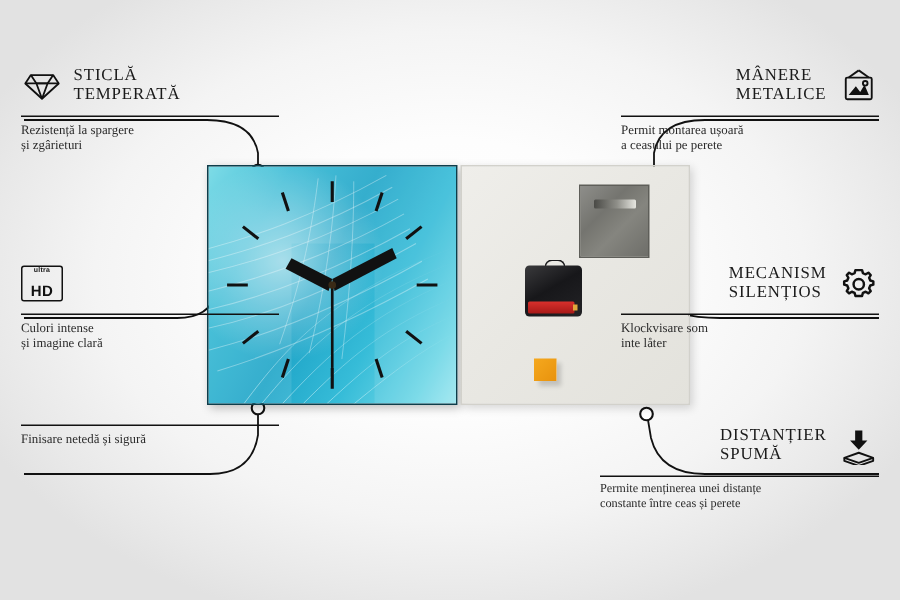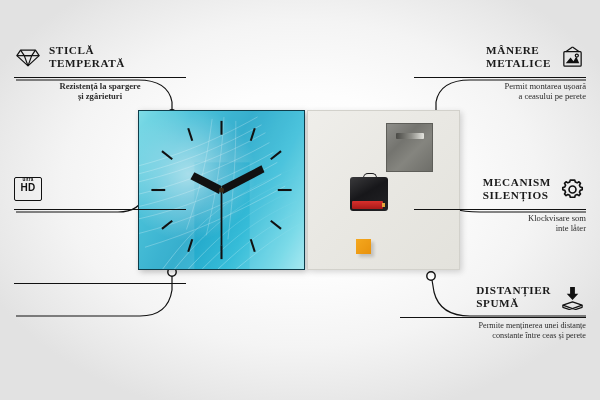--- a/index.html
+++ b/index.html
@@ -26,21 +26,21 @@
     display: flex;
     align-items: center;
     gap: 7px;
     height: 34px;
   }
   .feature.right .feature-head {
     flex-direction: row-reverse;
   }
   .feature-title {
     font-size: 11.2px;
-    font-weight: bold;
+    font-weight: normal;
     letter-spacing: 0.6px;
     line-height: 13px;
     color: #1a1a1a;
     text-transform: uppercase;
     white-space: pre-line;
   }
   .feature.left .feature-title { text-align: left; }
   .feature.right .feature-title { }
 
   .feature-rule {
@@ -48,43 +48,43 @@
     border-top: 1.1px solid #111;
     margin-top: 3px;
   }
   .feature-desc {
     font-size: 8.6px;
     line-height: 10.4px;
     color: #2b2b2b;
     margin-top: 3px;
     white-space: pre-line;
   }
-  .feature.left .feature-desc { text-align: center; font-weight: bold; }
-  .feature.right .feature-desc { text-align: right; }
+  .feature.left .feature-desc { text-align: left; }
+  .feature.right .feature-desc { }
 
   .feature-icon {
     width: 28px;
     height: 28px;
     flex: 0 0 28px;
     display: flex;
     align-items: center;
     justify-content: center;
     color: #111;
   }
 
   
   .hd-badge {
     width: 26px;
     height: 22px;
     border: 1.2px solid #111;
     border-radius: 2px;
     display: flex;
     flex-direction: column;
     align-items: center;
-    justify-content: flex-start;
+    justify-content: space-between;
     line-height: 1;
   }
   .hd-badge .ultra {
     font-family: "Liberation Sans", sans-serif;
     font-size: 4.6px;
     font-weight: bold;
     letter-spacing: 0.2px;
   }
   .hd-badge .hd {
     font-family: "Liberation Sans", sans-serif;
@@ -354,24 +354,27 @@
   <div class="feature left" id="f-print">
     <div class="feature-head">
       <span class="feature-icon">
         <span class="hd-badge">
           <span class="ultra">ultra</span>
           <span class="hd">HD</span>
         </span>
       </span>
     </div>
     <div class="feature-rule"></div>
+    <div class="feature-desc">Culori intense
+și imagine clară</div>
   </div>
 
   <div class="feature left" id="f-edges">
     <div class="feature-rule"></div>
+    <div class="feature-desc">Finisare netedă și sigură</div>
   </div>
 
   <div class="feature right" id="f-handles">
     <div class="feature-head">
       <span class="feature-icon">
         <svg viewBox="0 0 28 26" width="27" height="25" fill="none" stroke="#111" stroke-width="1.3" stroke-linejoin="round">
           <path d="M14,2 L7,7"></path>
           <path d="M14,2 L21,7"></path>
           <rect x="5" y="7" width="18" height="15" rx="1"></rect>
           <path d="M7,19 L12,13 L15,17 L18,12 L21,19 Z" fill="#111" stroke="none"></path>

